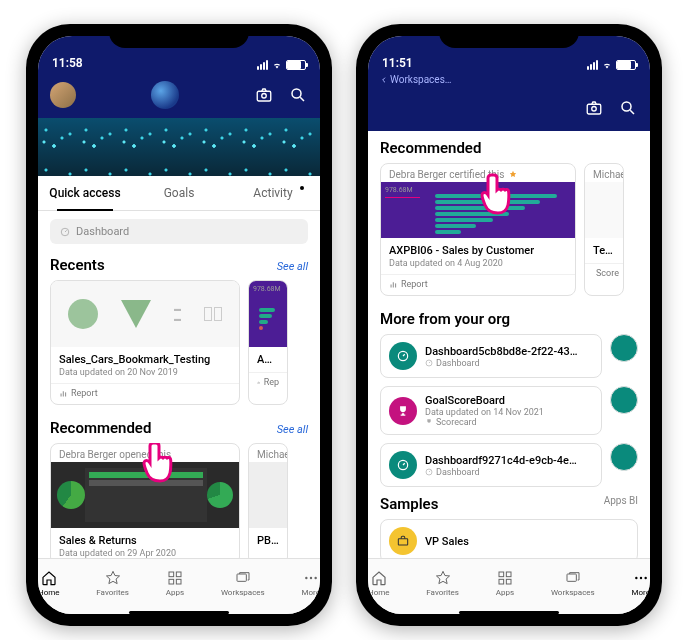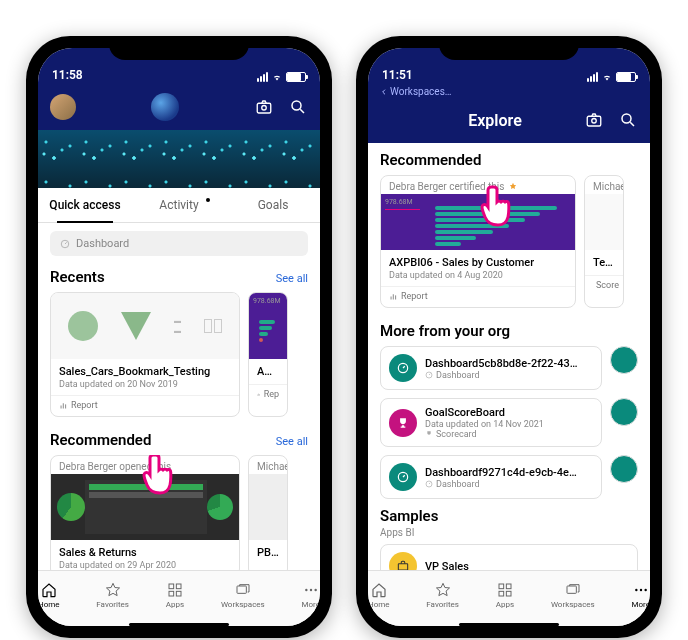--- a/index.html
+++ b/index.html
@@ -1,17 +1,17 @@
 <!DOCTYPE html>
 <html><head>
 <meta charset="utf-8">
 <style>
   * { margin:0; padding:0; box-sizing:border-box; font-family:-apple-system,BlinkMacSystemFont,"Segoe UI",Roboto,sans-serif; }
   body { background:#fff; width:688px; height:640px; display:flex; gap:24px; justify-content:center; align-items:flex-start; padding:24px 0 0 0; }
-  .phone { width:306px; height:602px; background:#000; border-radius:44px; padding:12px; position:relative; box-shadow:0 4px 20px rgba(0,0,0,0.3);margin-top:12px; }
+  .phone { width:306px; height:602px; background:#000; border-radius:44px; padding:12px; position:relative; box-shadow:0 4px 20px rgba(0,0,0,0.3); }
   .screen { width:100%; height:100%; background:#fff; border-radius:34px; overflow:hidden; position:relative; display:flex; flex-direction:column; }
   .notch { position:absolute; top:0; left:50%; transform:translateX(-50%); width:140px; height:24px; background:#000; border-radius:0 0 16px 16px; z-index:100; }
   .statusbar { height:36px; background:#0f1a6b; color:#fff; display:flex; justify-content:space-between; align-items:flex-end; padding:0 14px 2px; font-size:12px; font-weight:600; }
   .sb-right { display:flex; gap:3px; align-items:center; }
   .sig { display:flex; gap:1px; align-items:flex-end; }
   .sig span { width:2px; background:#fff; border-radius:1px; }
   .sig span:nth-child(1){height:4px} .sig span:nth-child(2){height:6px} .sig span:nth-child(3){height:8px} .sig span:nth-child(4){height:10px}
   .wifi { width:12px; height:9px; }
   .battery { width:20px; height:10px; border:1px solid #fff; border-radius:2px; position:relative; }
   .battery::after { content:""; position:absolute; right:-3px; top:2px; width:2px; height:4px; background:#fff; border-radius:0 1px 1px 0; }
@@ -27,21 +27,21 @@
   .hero::before { content:""; position:absolute; inset:0; background-image:radial-gradient(circle at 20% 30%,#3dd4e6 1px,transparent 2px),radial-gradient(circle at 60% 50%,#3dd4e6 1px,transparent 2px),radial-gradient(circle at 40% 70%,#5de8f5 1.5px,transparent 2px),radial-gradient(circle at 80% 40%,#3dd4e6 1px,transparent 2px),radial-gradient(circle at 15% 60%,#5de8f5 1px,transparent 2px); background-size:40px 40px; }
   .tabs { display:flex; border-bottom:1px solid #e0e0e0; background:#fff; }
   .tab { flex:1; padding:10px 4px; text-align:center; font-size:12px; color:#666; position:relative; cursor:pointer; }
   .tab.active { color:#000; font-weight:500; }
   .tab.active::after { content:""; position:absolute; bottom:-1px; left:20%; right:20%; height:2px; background:#000; }
   .tab .dot { position:absolute; top:10px; right:16px; width:4px; height:4px; background:#000; border-radius:50%; }
   .content { flex:1; overflow-y:hidden; background:#fff; padding:0 12px; }
   .pill { background:#f0f0f0; border-radius:6px; padding:6px 10px; font-size:11px; color:#888; margin:8px 0 4px; display:flex; align-items:center; gap:6px; }
   .section-head { display:flex; justify-content:space-between; align-items:baseline; padding:8px 0 6px; }
   .section-title { font-size:15px; font-weight:600; color:#000; }
-  .see-all { font-size:11px; color:#2968d9; cursor:pointer; }
+  .see-all { font-size:11px; color:#2968d9; cursor:pointer;font-style:italic; }
   .card-row { display:flex; gap:8px; overflow-x:hidden; padding-bottom:6px; }
   .card { flex:0 0 190px; border:1px solid #e0e0e0; border-radius:8px; overflow:hidden; background:#fff; cursor:pointer; }
   .card-peek { flex:0 0 40px; }
   .card-visual { height:66px; background:#f7f7f7; display:flex; align-items:center; justify-content:space-around; padding:6px; position:relative; }
   .card-visual.dark { background:#2a2a2a; }
   .card-visual.light { background:#4c1d95; }
   .vis-circle { width:30px; height:30px; border-radius:50%; background:#9cc49c; }
   .vis-funnel { width:0; height:0; border-left:15px solid transparent; border-right:15px solid transparent; border-top:28px solid #8ab88a; }
   .vis-bars { display:flex; flex-direction:column; gap:2px; width:100%; padding:4px; }
   .vis-bar { height:4px; border-radius:2px; }
@@ -109,22 +109,22 @@
             <svg width="18" height="18" viewBox="0 0 24 24" fill="none" stroke="#fff" stroke-width="2">
               <circle cx="10" cy="10" r="6"></circle>
               <path d="M20 20l-5-5"></path>
             </svg>
           </div>
       </div>
     </div>
     <div class="hero"></div>
     <div class="tabs">
       <div class="tab active">Quick access</div>
+      <div class="tab">Goals</div>
       <div class="tab"><span>Activity</span><span class="dot"></span></div>
-      <div class="tab">Goals</div>
     </div>
     <div class="content">
       <div class="pill">
         <svg width="10" height="10" viewBox="0 0 24 24" fill="none" stroke="#aaa" stroke-width="2">
             <circle cx="12" cy="12" r="9"></circle>
             <path d="M12 12l4-4"></path>
           </svg>
         <span>Dashboard</span>
       </div>
       <div class="section-head">
@@ -293,21 +293,20 @@
       </div>
     </div>
     <div class="breadcrumb">
       <svg width="8" height="8" viewBox="0 0 24 24" fill="none" stroke="#a8b4ff" stroke-width="3">
           <path d="M15 5l-7 7 7 7"></path>
         </svg>
       <span>Workspaces…</span>
     </div>
     <div class="topbar">
       <div style="width:26px"></div>
-      <div class="topbar-title">Explore</div>
       <div class="topbar-actions">
         <div class="icon-btn">
             <svg width="18" height="18" viewBox="0 0 24 24" fill="none" stroke="#fff" stroke-width="1.8">
               <rect x="3" y="7" width="18" height="13" rx="2"></rect>
               <circle cx="12" cy="13" r="3"></circle>
               <path d="M9 7l1.5-3h3L15 7"></path>
             </svg>
           </div>
         <div class="icon-btn">
             <svg width="18" height="18" viewBox="0 0 24 24" fill="none" stroke="#fff" stroke-width="2">
@@ -436,21 +435,21 @@
                     <path d="M12 12l4-4"></path>
                   </svg>
                   <span>Dashboard</span>
                 </div>
             </div>
           </div>
           <div class="peek-circle"></div>
         </div>
       </div>
 
-      <div class="section-head" style="flex-direction:column;align-items:flex-start;gap:2px">
+      <div class="section-head" style="flex-direction:row;align-items:flex-start;gap:15px">
         <span class="section-title">Samples</span>
         <span style="font-size:10px;color:#888">Apps BI</span>
       </div>
       <div class="list-row">
         <div class="list-item">
           <div class="round-icon ri-yellow">
               <svg width="14" height="14" viewBox="0 0 24 24" fill="none" stroke="#333" stroke-width="1.8">
                 <rect x="4" y="8" width="16" height="11" rx="1"></rect>
                 <path d="M9 8V6a2 2 0 012-2h2a2 2 0 012 2v2"></path>
               </svg>

